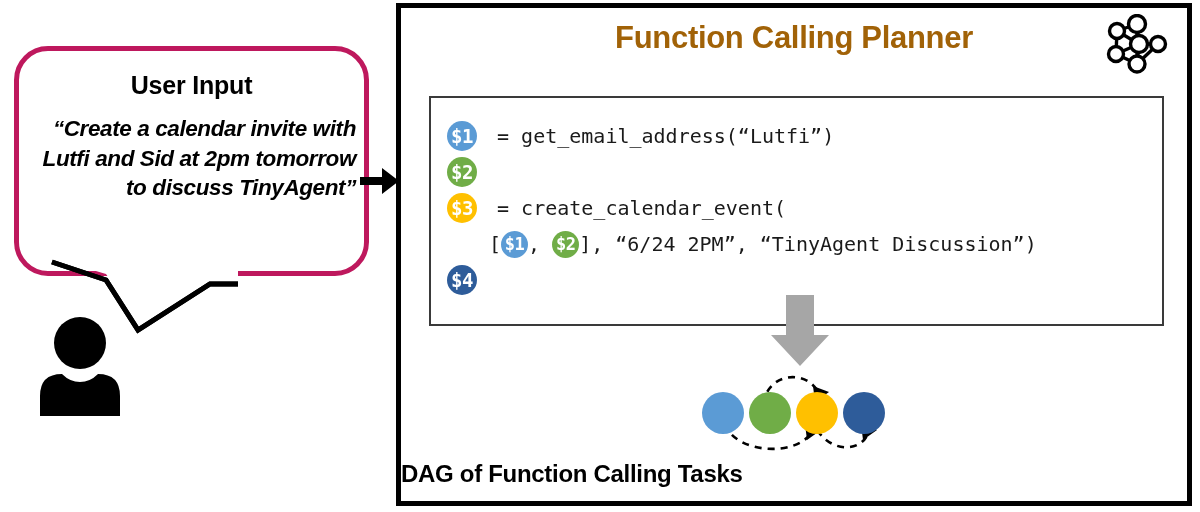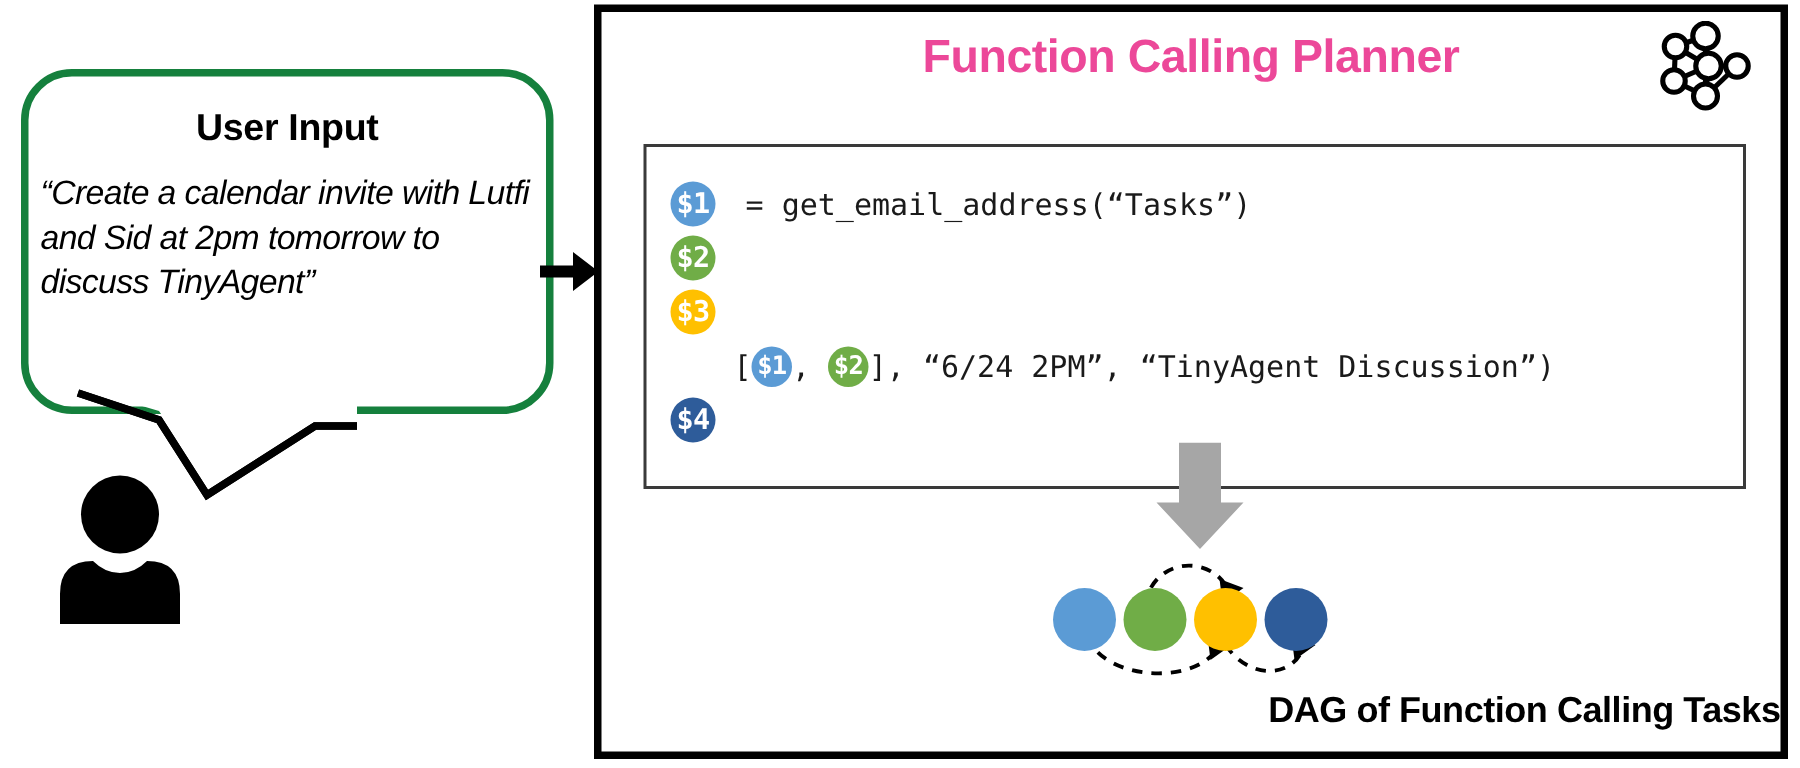--- a/index.html
+++ b/index.html
@@ -20,39 +20,39 @@
     position: absolute;
     left: 0; top: 0;
     width: 390px; height: 512px;
   }
   #speech-bubble {
     position: absolute;
     left: 14px;
     top: 46px;
     width: 355px;
     height: 230px;
-    border: 5px solid #15803d;
+    border: 5px solid #be185d;
     border-radius: 34px;
     background: #ffffff;
     box-sizing: border-box;
     z-index: 2;
   }
   #bubble-title {
     text-align: center;
     font-size: 25px;
     font-weight: bold;
     color: #000000;
     margin-top: 20px;
     letter-spacing: -0.2px;
   }
   #bubble-quote {
-    text-align: left;
+    text-align: right;
     font-size: 22.5px;
     font-style: italic;
-    font-weight: normal;
+    font-weight: bold;
     color: #000000;
     line-height: 1.32;
     margin-top: 14px;
     padding: 0 8px;
     letter-spacing: -0.4px;
   }
   #bubble-tail {
     position: absolute;
     left: 50px;
     top: 258px;
@@ -92,21 +92,21 @@
     position: relative;
     height: 72px;
   }
   #panel-title {
     position: absolute;
     left: 0; right: 0;
     top: 12px;
     text-align: center;
     font-size: 31px;
     font-weight: bold;
-    color: #ec4899;
+    color: #a16207;
     letter-spacing: -0.3px;
   }
   #network-logo {
     position: absolute;
     right: 18px;
     top: 6px;
     width: 66px;
     height: 62px;
   }
 
@@ -178,21 +178,21 @@
     position: absolute;
     left: 300px;
     top: 360px;
     width: 200px;
     height: 90px;
   }
   #dag-caption {
     position: absolute;
     left: 0; right: 0;
     top: 452px;
-    text-align: right;
+    text-align: left;
     font-size: 24px;
     font-weight: bold;
     color: #000000;
     letter-spacing: -0.3px;
   }
 </style>
 </head>
 <body>
 
 <div id="user-section">
@@ -246,29 +246,30 @@
         <circle cx="34" cy="50" r="8"></circle>
       </g>
     </svg>
   </div>
 
   <div id="code-box">
     <div id="code-lines">
 
       <div class="code-line">
         <span class="var-badge" style="background-color: rgb(91, 155, 213);">$1</span>
-        <span class="code-text"> = get_email_address(“Tasks”)</span>
+        <span class="code-text"> = get_email_address(“Lutfi”)</span>
       </div>
 
       <div class="code-line">
         <span class="var-badge" style="background-color: rgb(112, 173, 71);">$2</span>
       </div>
 
       <div class="code-line">
         <span class="var-badge" style="background-color: rgb(255, 192, 0);">$3</span>
+        <span class="code-text"> = create_calendar_event(</span>
       </div>
 
       <div class="code-line indented">
         <span class="code-frag">[</span>
         <span class="var-badge inline" style="background-color: rgb(91, 155, 213);">$1</span>
         <span class="code-frag">, </span>
         <span class="var-badge inline" style="background-color: rgb(112, 173, 71);">$2</span>
         <span class="code-frag">], “6/24 2PM”, “TinyAgent Discussion”)</span>
       </div>
 

